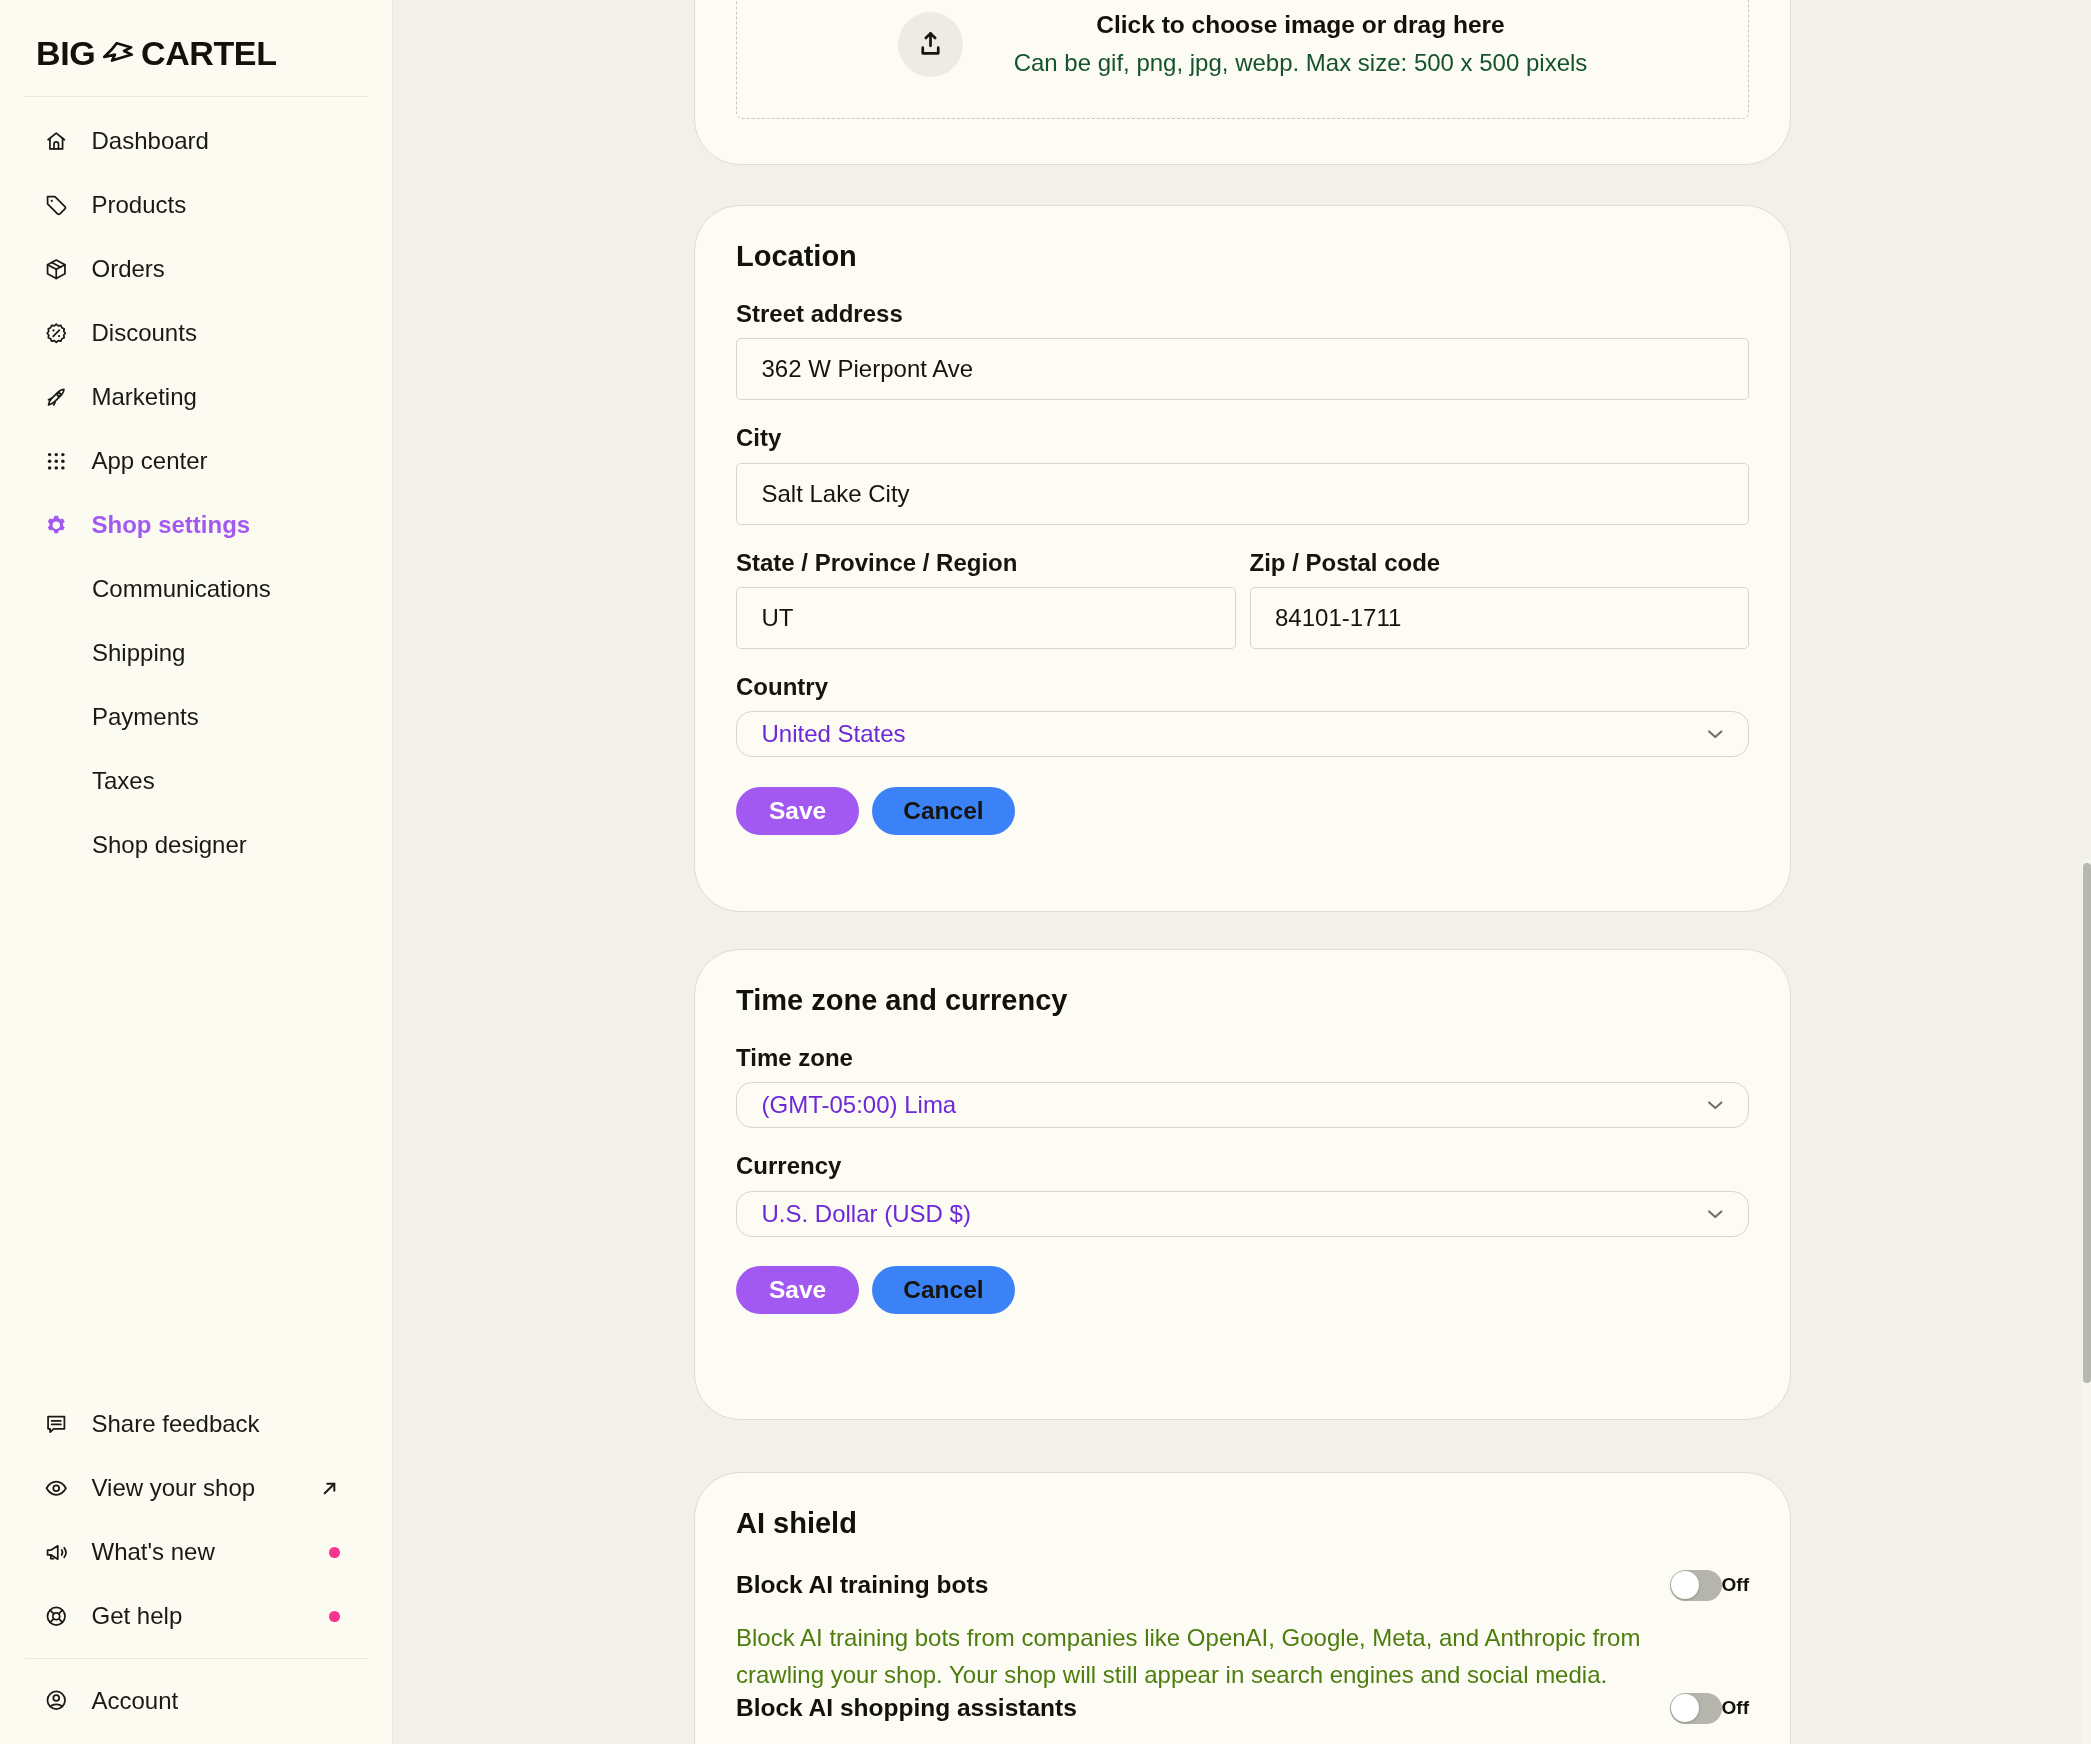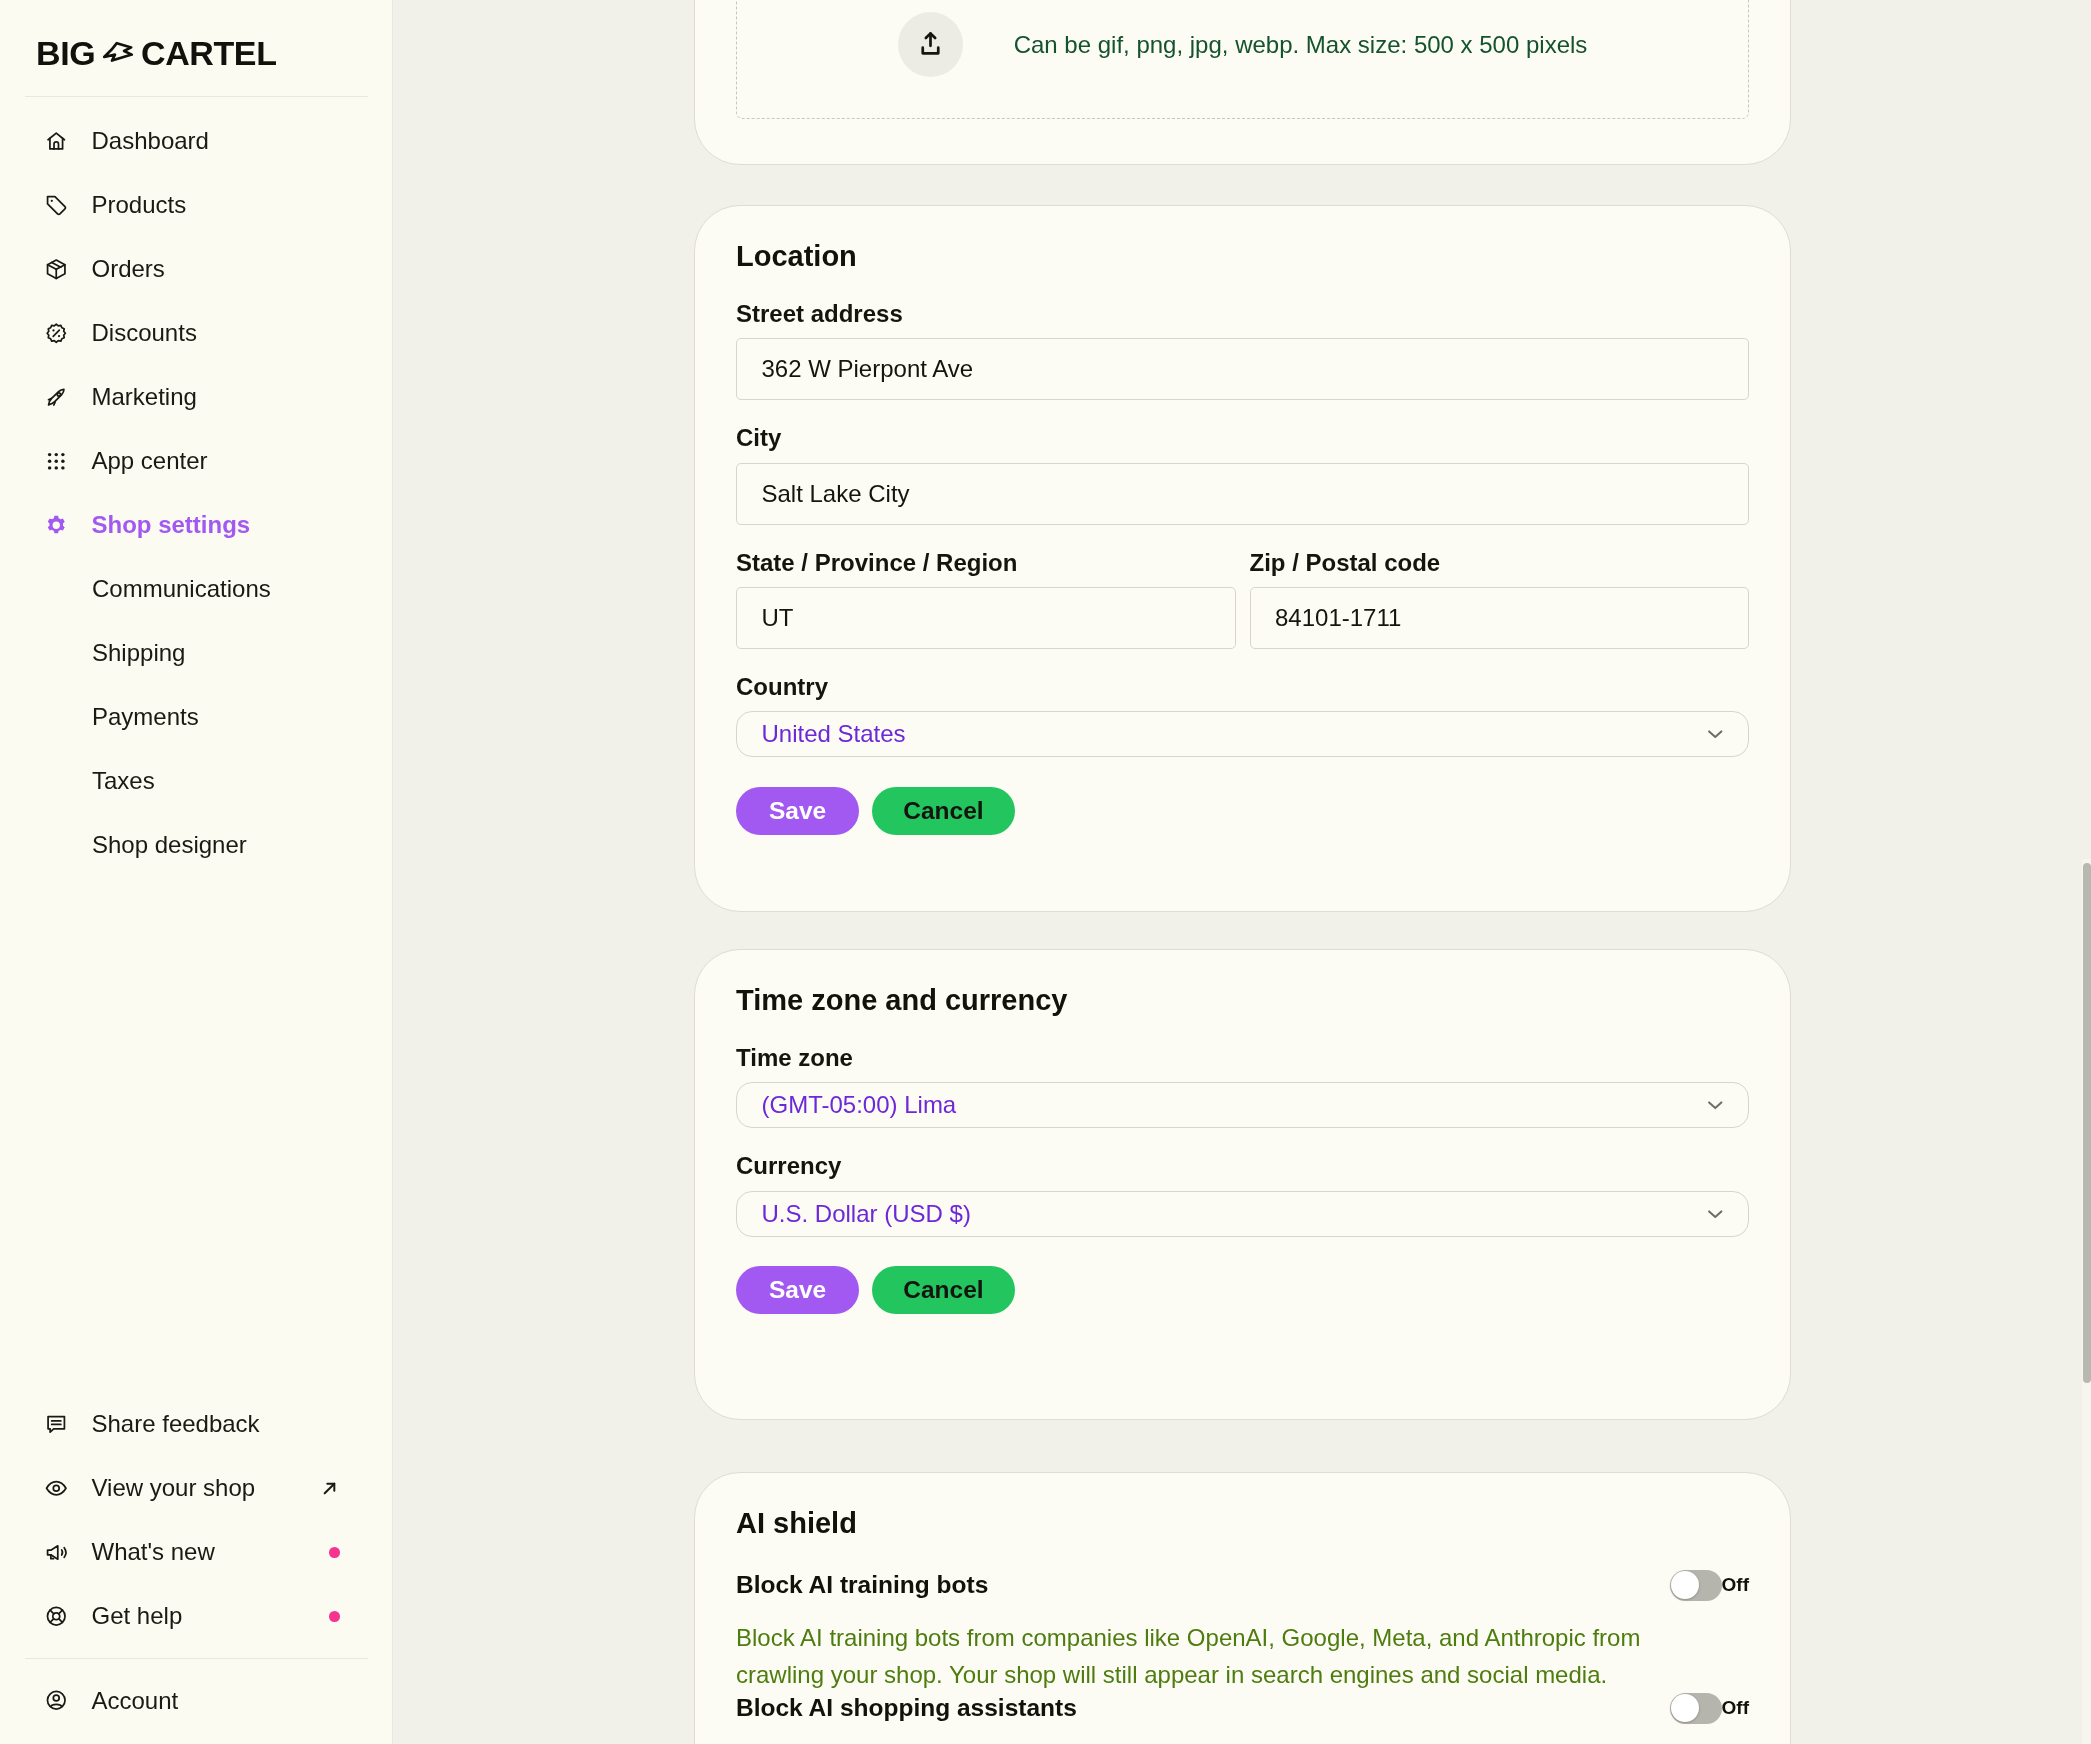--- a/index.html
+++ b/index.html
@@ -57,21 +57,21 @@
   .two-col { display:grid; grid-template-columns:1fr 1fr; column-gap:14px; }
   .select { position:relative; display:flex; align-items:center; width:100%; height:46px;
             border:1.6px solid #d8d6c9; border-radius:16px; background:#fdfcf4;
             font-size:24px; color:#6d28d9; padding:0 57px 0 24.5px; cursor:pointer; }
   .select .chev { position:absolute; right:21px; top:50%; transform:translateY(-50%);
                   width:24.5px; height:24.5px; color:#6f6e64; }
   .btn-row { display:flex; align-items:center; margin-top:29.5px; }
   .btn { height:48px; border:none; border-radius:33px; font-family:"Liberation Sans",sans-serif;
          font-size:24.5px; font-weight:700; cursor:pointer; }
   .btn.save { background:#a259f1; color:#ffffff; padding:0 33px; }
-  .btn.cancel { background:#22c55e; color:#15140e; padding:0 31px; margin-left:13px; }
+  .btn.cancel { background:#3b82f6; color:#15140e; padding:0 31px; margin-left:13px; }
 
   .location-card { top:205px; height:707px; }
   .tz-card { top:949px; height:471px; }
   .ai-card { top:1472px; height:352px; }
 
   .toggle-row { display:flex; align-items:center; justify-content:space-between; margin-top:0; }
   .trow-label { font-size:24.5px; font-weight:700; color:#12110b; }
   .toggle-group { display:flex; align-items:center; }
   .switch { position:relative; width:52px; height:31px; border-radius:15.5px; background:#b5b5ad; cursor:pointer; }
   .switch .knob { position:absolute; left:1.6px; top:1.6px; width:28px; height:28px; border-radius:50%;
@@ -242,20 +242,21 @@
     <div class="dashed-zone">
       <div class="upload-row">
         <div class="upload-circle">
           <svg viewBox="0 0 24 24" fill="none" stroke="currentColor" stroke-width="2.1" stroke-linecap="round" stroke-linejoin="round">
             <path d="M12 13 V3.5"></path>
               <path d="M8.4 7 L12 3.4 L15.6 7"></path>
               <path d="M6 14.5 v4.3 h12 v-4.3"></path>
           </svg>
         </div>
         <div class="upload-texts">
+          <div class="upload-title">Click to choose image or drag here</div>
           <div class="upload-sub">Can be gif, png, jpg, webp. Max size: 500 x 500 pixels</div>
         </div>
       </div>
     </div>
   </section>
 
   <section class="card location-card">
     <div class="card-pad">
       <h2 class="card-title">Location</h2>
 

